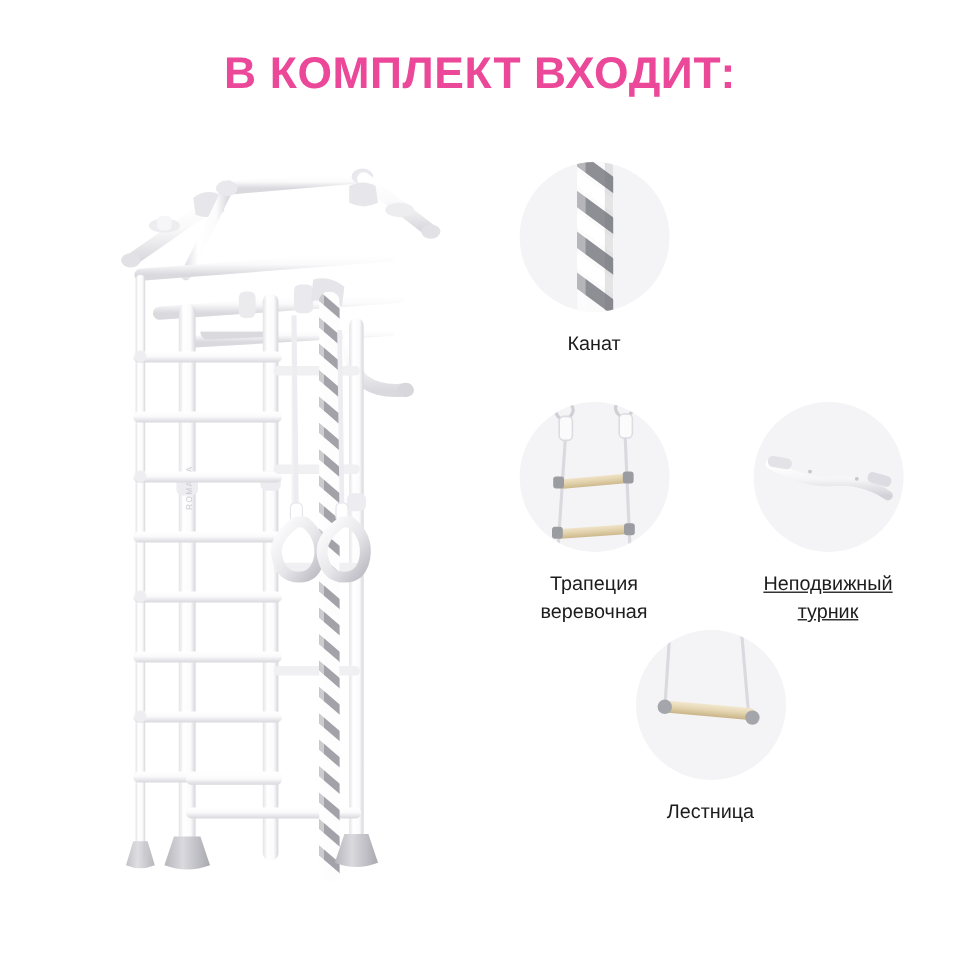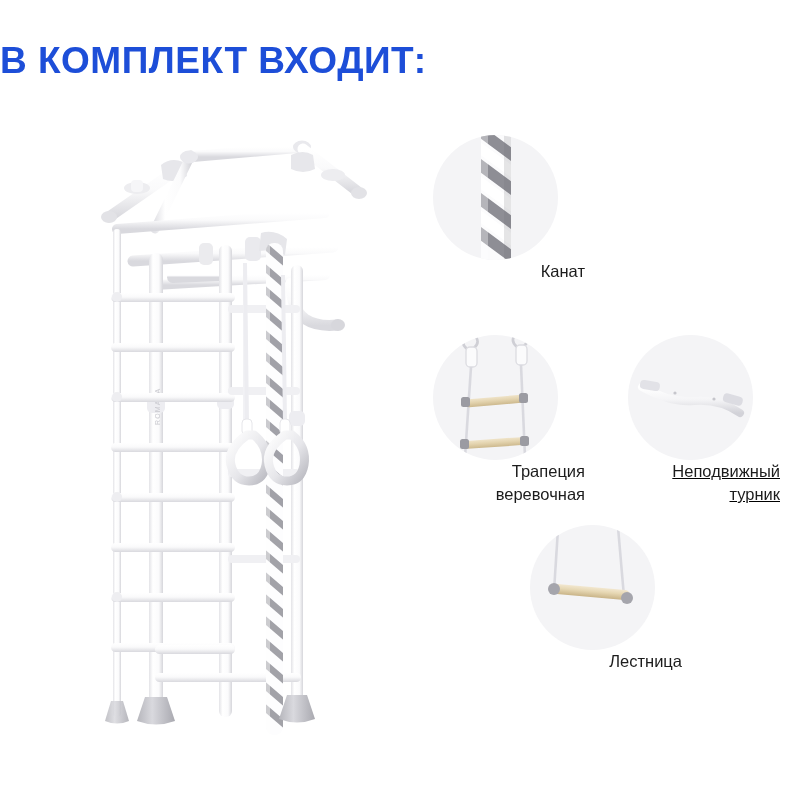--- a/index.html
+++ b/index.html
@@ -15,25 +15,25 @@
     font-family: "Liberation Sans", sans-serif;
     -webkit-font-smoothing: antialiased;
   }
 
   
   .page-title {
     position: absolute;
     top: 40px;
     left: 0;
     width: 800px;
-    text-align: left;
+    text-align: center;
     font-size: 37px;
     font-weight: 700;
     letter-spacing: 0.5px;
-    color: #1d4ed8;
+    color: #ec4899;
     white-space: nowrap;
   }
 
   
   .hero {
     position: absolute;
     left: 95px;
     top: 125px;
     width: 300px;
     height: 610px;
@@ -64,26 +64,26 @@
     height: 125px;
     margin: 0 auto;
     border-radius: 50%;
     background: #f4f4f6;
     position: relative;
     overflow: hidden;
   }
   .circle svg { position:absolute; left:0; top:0; width:125px; height:125px; }
 
   .feature-label {
+    margin-top: 16px;
     font-size: 16.5px;
     line-height: 23px;
     color: #1c1c1c;
     font-weight: 400;
     white-space: pre-line;
-    text-align: right;
   }
 
   
   .brand-text {
     font-size: 7px;
     letter-spacing: 1.1px;
     fill: #c9c9cf;
     font-family: "Liberation Sans", sans-serif;
   }
 </style>

